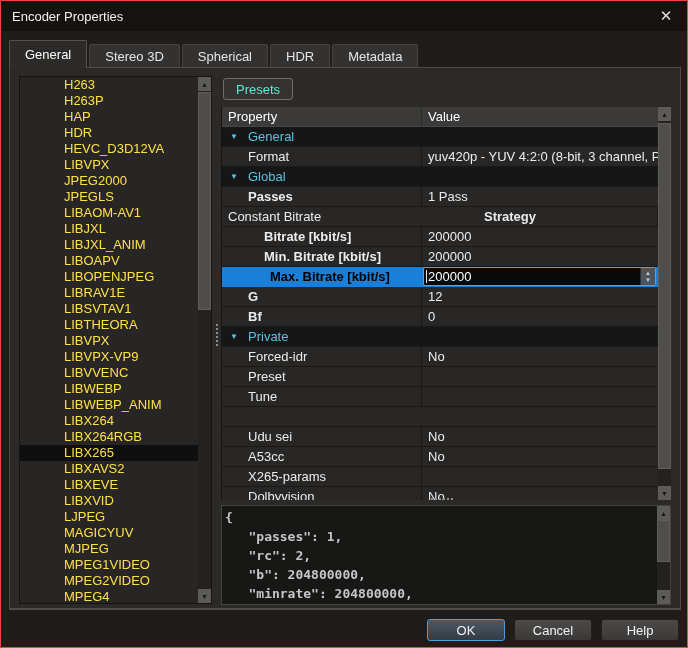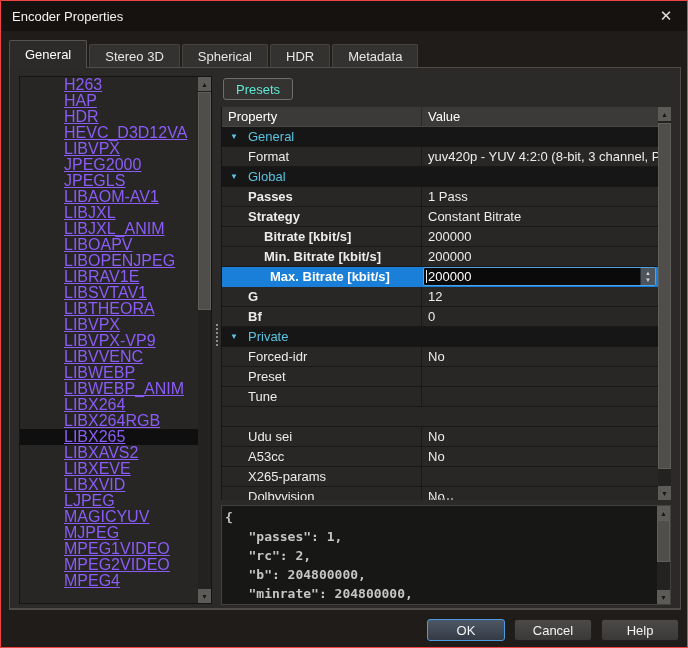--- a/index.html
+++ b/index.html
@@ -26,22 +26,22 @@
                 border-bottom:none; color:#ffffff; margin-bottom:-1px; z-index:4; }
 
   
   .page { position:absolute; left:8px; top:66px; width:672px; height:543px;
           background:#2b2a28; border:1px solid #4e4c49; border-bottom-width:2px; }
 
   
   .list { position:absolute; left:9px; top:8px; width:193px; height:528px;
           background:#272625; border:1px solid #151413; }
   .list-items { position:absolute; left:0; top:0; right:13px; bottom:0; overflow:hidden; }
-  .list-item { height:16px; line-height:16px; font-size:16px; color:#8b5cf6;
-               padding-left:44px; white-space:nowrap;text-decoration:underline; }
+  .list-item { height:16px; line-height:16px; font-size:13px; color:#fde047;
+               padding-left:44px; white-space:nowrap; }
   .list-item.selected { background:#0f0f0f; }
 
   
   .vscroll { position:absolute; width:13px; background:#232221; }
   .sb-btn { position:absolute; left:0; width:13px; height:14px; background:#5d5b58;
             display:flex; align-items:center; justify-content:center;
             color:#161616; font-size:7px; line-height:7px; }
   .sb-up { top:0; } .sb-down { bottom:0; }
   .sb-thumb { position:absolute; left:0; width:13px; background:#504e4b;
               border:1px solid #605e5b; }
@@ -76,21 +76,21 @@
   .row { height:20px; display:flex; border-bottom:1px solid #1a1918; background:#282726; }
   .row.group { background:#161616; align-items:center; }
   .tri { color:#5cc3e0; font-size:8px; padding-left:8px; width:26px; }
   .glabel { color:#5cc3e0; font-size:13px; }
   .cell { font-size:13px; line-height:19px; color:#ececec; white-space:nowrap; overflow:hidden; }
   .cell.prop { width:200px; border-right:1px solid #1a1918; padding-left:26px; }
   .cell.prop.ind2 { padding-left:42px; }
   .cell.prop.bold { font-weight:bold; }
   .cell.val { flex:1; padding-left:6px; position:relative; }
   .row.selected { background:#1a7fd8; border-bottom-color:#1a7fd8; }
-  .row.selected .cell.prop { border-right-color:#1a7fd8; color:#ffffff;padding-left:48px; }
+  .row.selected .cell.prop { border-right-color:#1a7fd8; color:#000000;padding-left:48px; }
 
   
   .spinbox { position:absolute; left:1px; top:0px; right:2px; height:19px;
              background:#0a0a0a; border:1px solid #51a3e8; border-radius:2px;
              display:flex; align-items:center; }
   .caret { width:1px; height:13px; background:#e8e8e8; margin-left:2px; }
   .sval { color:#ffffff; font-size:13px; padding-left:1px; flex:1; }
   .spin { width:15px; height:100%; background:#4d545b; border-left:1px solid #2a2f35;
           display:flex; flex-direction:column; align-items:center; justify-content:center; }
   .spin span { color:#d0d0d0; font-size:6px; line-height:7px; }
@@ -128,20 +128,21 @@
       <div class="tab">Spherical</div>
       <div class="tab">HDR</div>
       <div class="tab">Metadata</div>
     </div>
 
   <div class="page">
 
     <div class="list">
       <div class="list-items" id="encoder-items">
           <div class="list-item">H263</div>
+          <div class="list-item">H263P</div>
           <div class="list-item">HAP</div>
           <div class="list-item">HDR</div>
           <div class="list-item">HEVC_D3D12VA</div>
           <div class="list-item">LIBVPX</div>
           <div class="list-item">JPEG2000</div>
           <div class="list-item">JPEGLS</div>
           <div class="list-item">LIBAOM-AV1</div>
           <div class="list-item">LIBJXL</div>
           <div class="list-item">LIBJXL_ANIM</div>
           <div class="list-item">LIBOAPV</div>
@@ -205,22 +206,22 @@
           </div>
           <div class="row group">
             <div class="tri">▼</div>
             <div class="glabel">Global</div>
           </div>
           <div class="row item">
             <div class="cell prop bold">Passes</div>
             <div class="cell val">1 Pass</div>
           </div>
           <div class="row item">
+            <div class="cell val">Constant Bitrate</div>
             <div class="cell prop bold">Strategy</div>
-            <div class="cell val">Constant Bitrate</div>
           </div>
           <div class="row item">
             <div class="cell prop ind2 bold">Bitrate [kbit/s]</div>
             <div class="cell val">200000</div>
           </div>
           <div class="row item">
             <div class="cell prop ind2 bold">Min. Bitrate [kbit/s]</div>
             <div class="cell val">200000</div>
           </div>
           <div class="row item selected">

